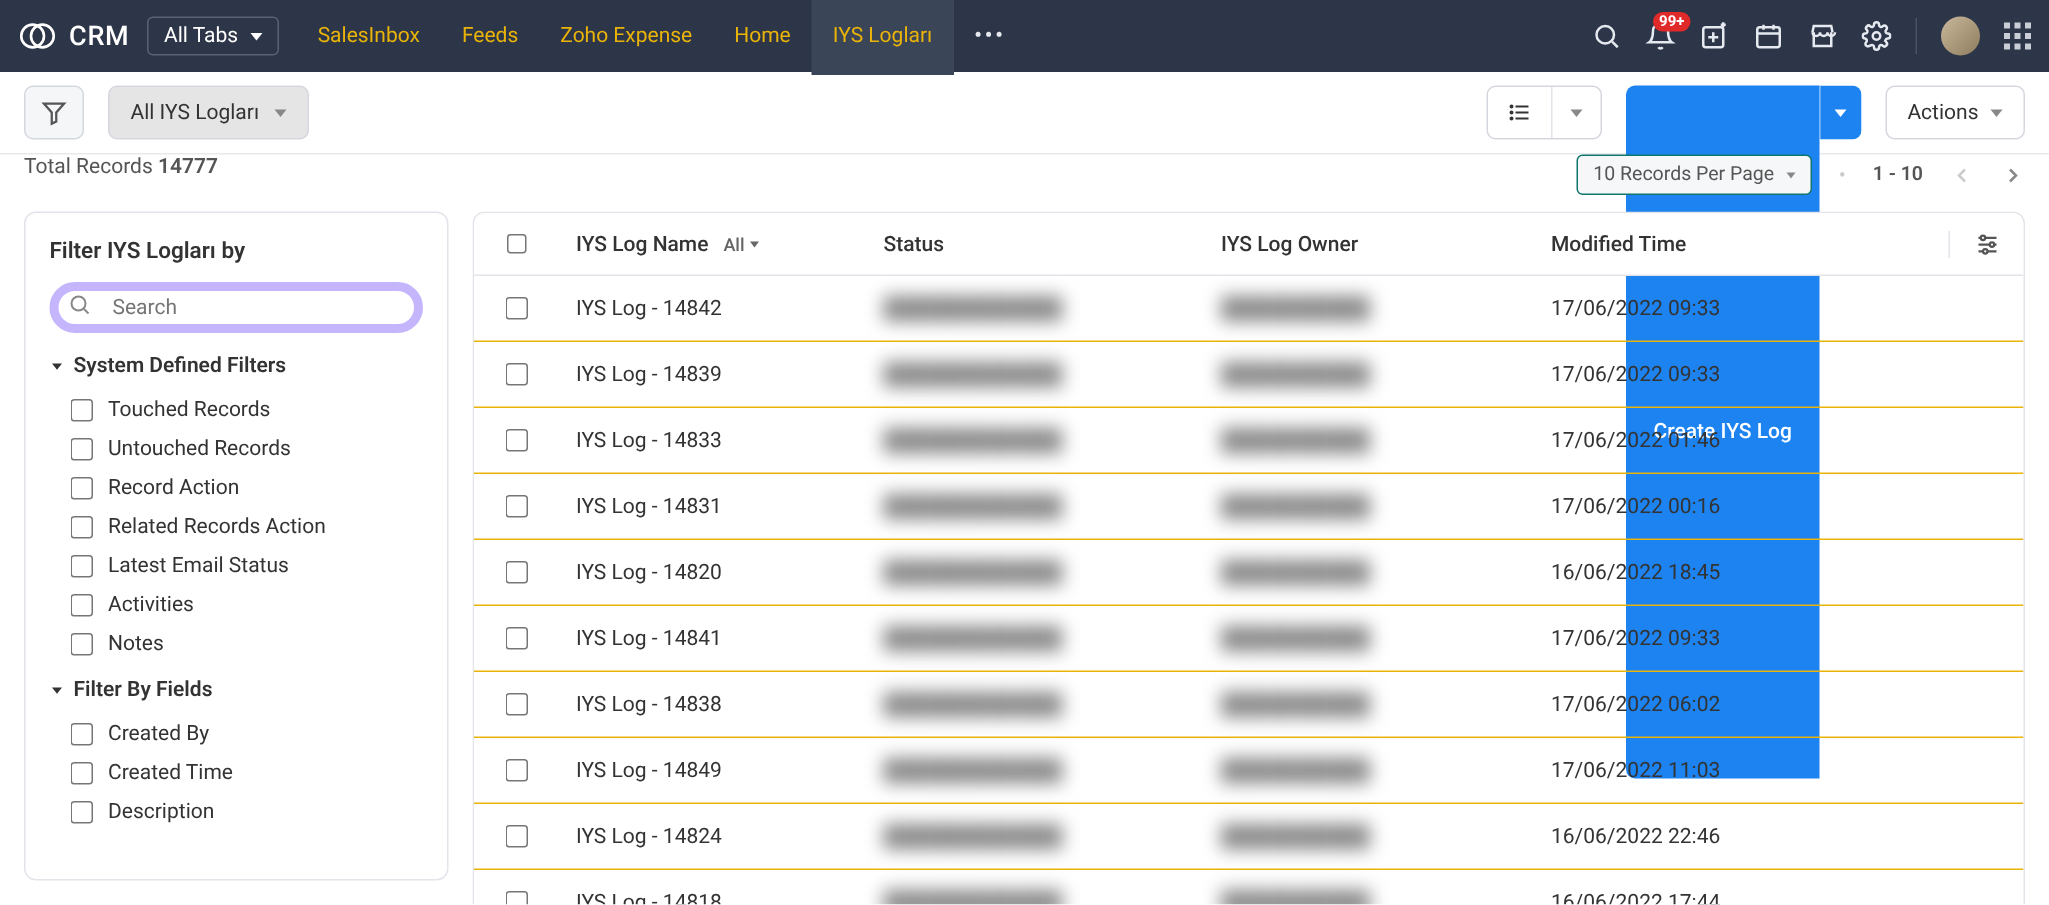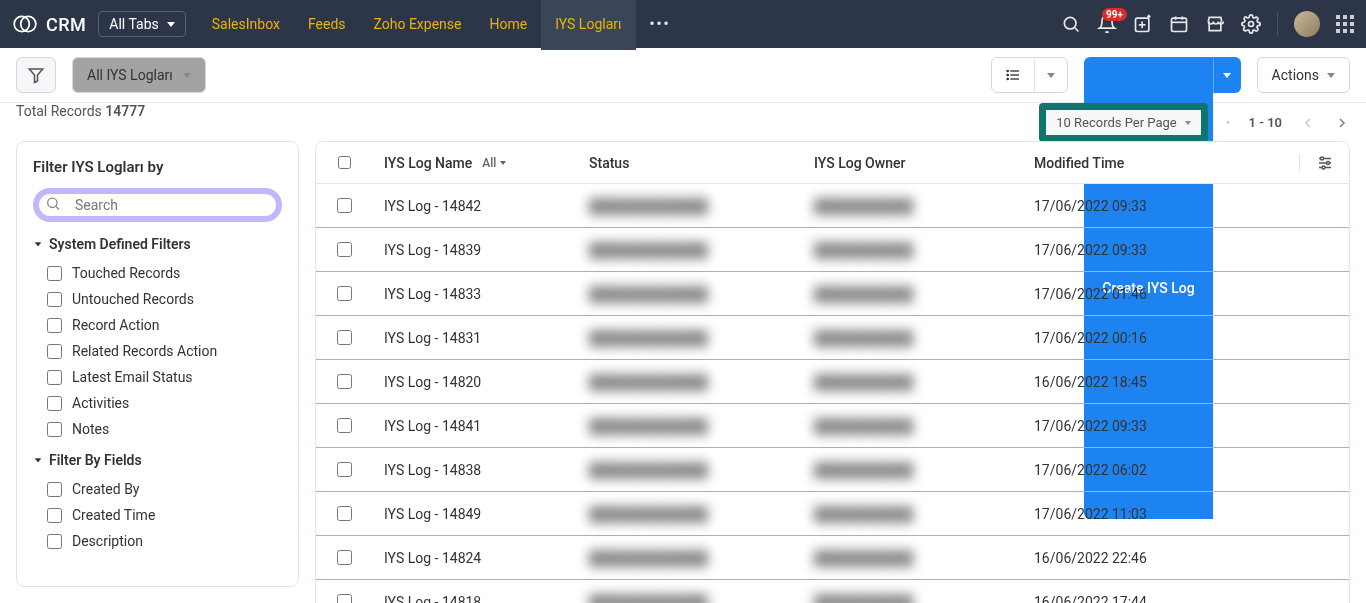--- a/index.html
+++ b/index.html
@@ -19,35 +19,35 @@
 .nav-icon { position: relative; cursor: pointer; display:flex; align-items:center; }
 .badge { position: absolute; top: -6px; right: -10px; background: #e02a2a; color: #fff; font-size: 10px; padding: 1px 4px; border-radius: 8px; font-weight: bold; }
 .divider-v { width: 1px; height: 24px; background: #4a5365; }
 .avatar { width: 26px; height: 26px; border-radius: 50%; background: linear-gradient(135deg,#c9b89b,#8e7c5e); cursor: pointer; }
 .apps-grid { display:grid; grid-template-columns:repeat(3,4px); grid-template-rows:repeat(3,4px); gap:3px; cursor:pointer; }
 .apps-grid span { background:#c9cdd6; width:4px; height:4px; }
 
 
 .subbar { height: 55px; background: #fff; border-bottom: 1px solid #e7e9ec; display: flex; align-items: center; padding: 0 16px; gap: 16px; }
 .filter-icon-btn { width: 40px; height: 36px; border: 1px solid #d4d7de; border-radius: 6px; background: #f5f6f8; display:flex; align-items:center; justify-content:center; cursor:pointer; }
-.view-select { border: 1px solid #d4d7de; border-radius: 6px; height: 36px; padding: 0 14px; display:flex; align-items:center; gap:10px; cursor:pointer; background:#a3a3a3; }
+.view-select { border: 1px solid #d4d7de; border-radius: 6px; height: 36px; padding: 0 14px; display:flex; align-items:center; gap:10px; cursor:pointer; background:#e5e5e5; }
 .subbar-right { margin-left: auto; display:flex; align-items:center; gap:16px; }
 .layout-btn { border: 1px solid #d4d7de; border-radius: 6px; height: 36px; display:flex; align-items:center; background:#fff; }
 .layout-btn .seg { padding: 0 12px; height:100%; display:flex; align-items:center; cursor:pointer; }
 .layout-btn .seg:first-child { border-right:1px solid #e2e4e9; }
 .create-btn { display:flex; height:36px; }
 .create-btn .main { background:#1c83f1; color:#fff; padding:0 18px; display:flex; align-items:center; border-radius:6px 0 0 6px; cursor:pointer; font-weight:500; }
 .create-btn .drop { background:#1c83f1; color:#fff; width:28px; border-left:1px solid rgba(255,255,255,.3); display:flex; align-items:center; justify-content:center; border-radius:0 6px 6px 0; cursor:pointer; }
 .actions-btn { border:1px solid #d4d7de; border-radius:6px; height:36px; padding:0 14px; display:flex; align-items:center; gap:8px; cursor:pointer; background:#fff; }
 
 
 .metabar { height:38px; display:flex; align-items:flex-start; padding:0 16px; font-size:14px; color:#555; }
 .metabar .count { font-weight:600; }
 .metabar-right { margin-left:auto; display:flex; align-items:center; gap:18px; }
-.perpage { border:7px solid #0f766e; border-radius:4px; background:#f6f7f8; padding:5px 10px; display:flex; align-items:center; gap:8px; cursor:pointer; font-size:13px; }
+.perpage { border:1px solid #0f766e; border-radius:4px; background:#f6f7f8; padding:5px 10px; display:flex; align-items:center; gap:8px; cursor:pointer; font-size:13px; }
 .range { font-weight:600; font-size:13px; }
 .pager-arrow { cursor:pointer; color:#888; display:flex; }
 .pager-arrow.disabled { color:#ccc; cursor:default; }
 
 
 .main { display:flex; height:calc(603px - 48px - 55px - 38px); }
 
 
 .sidebar { width:315px; padding:0 16px 16px; }
 .filter-panel { border:1px solid #e2e4e9; border-radius:8px; padding:16px; height:100%; overflow:auto; }

